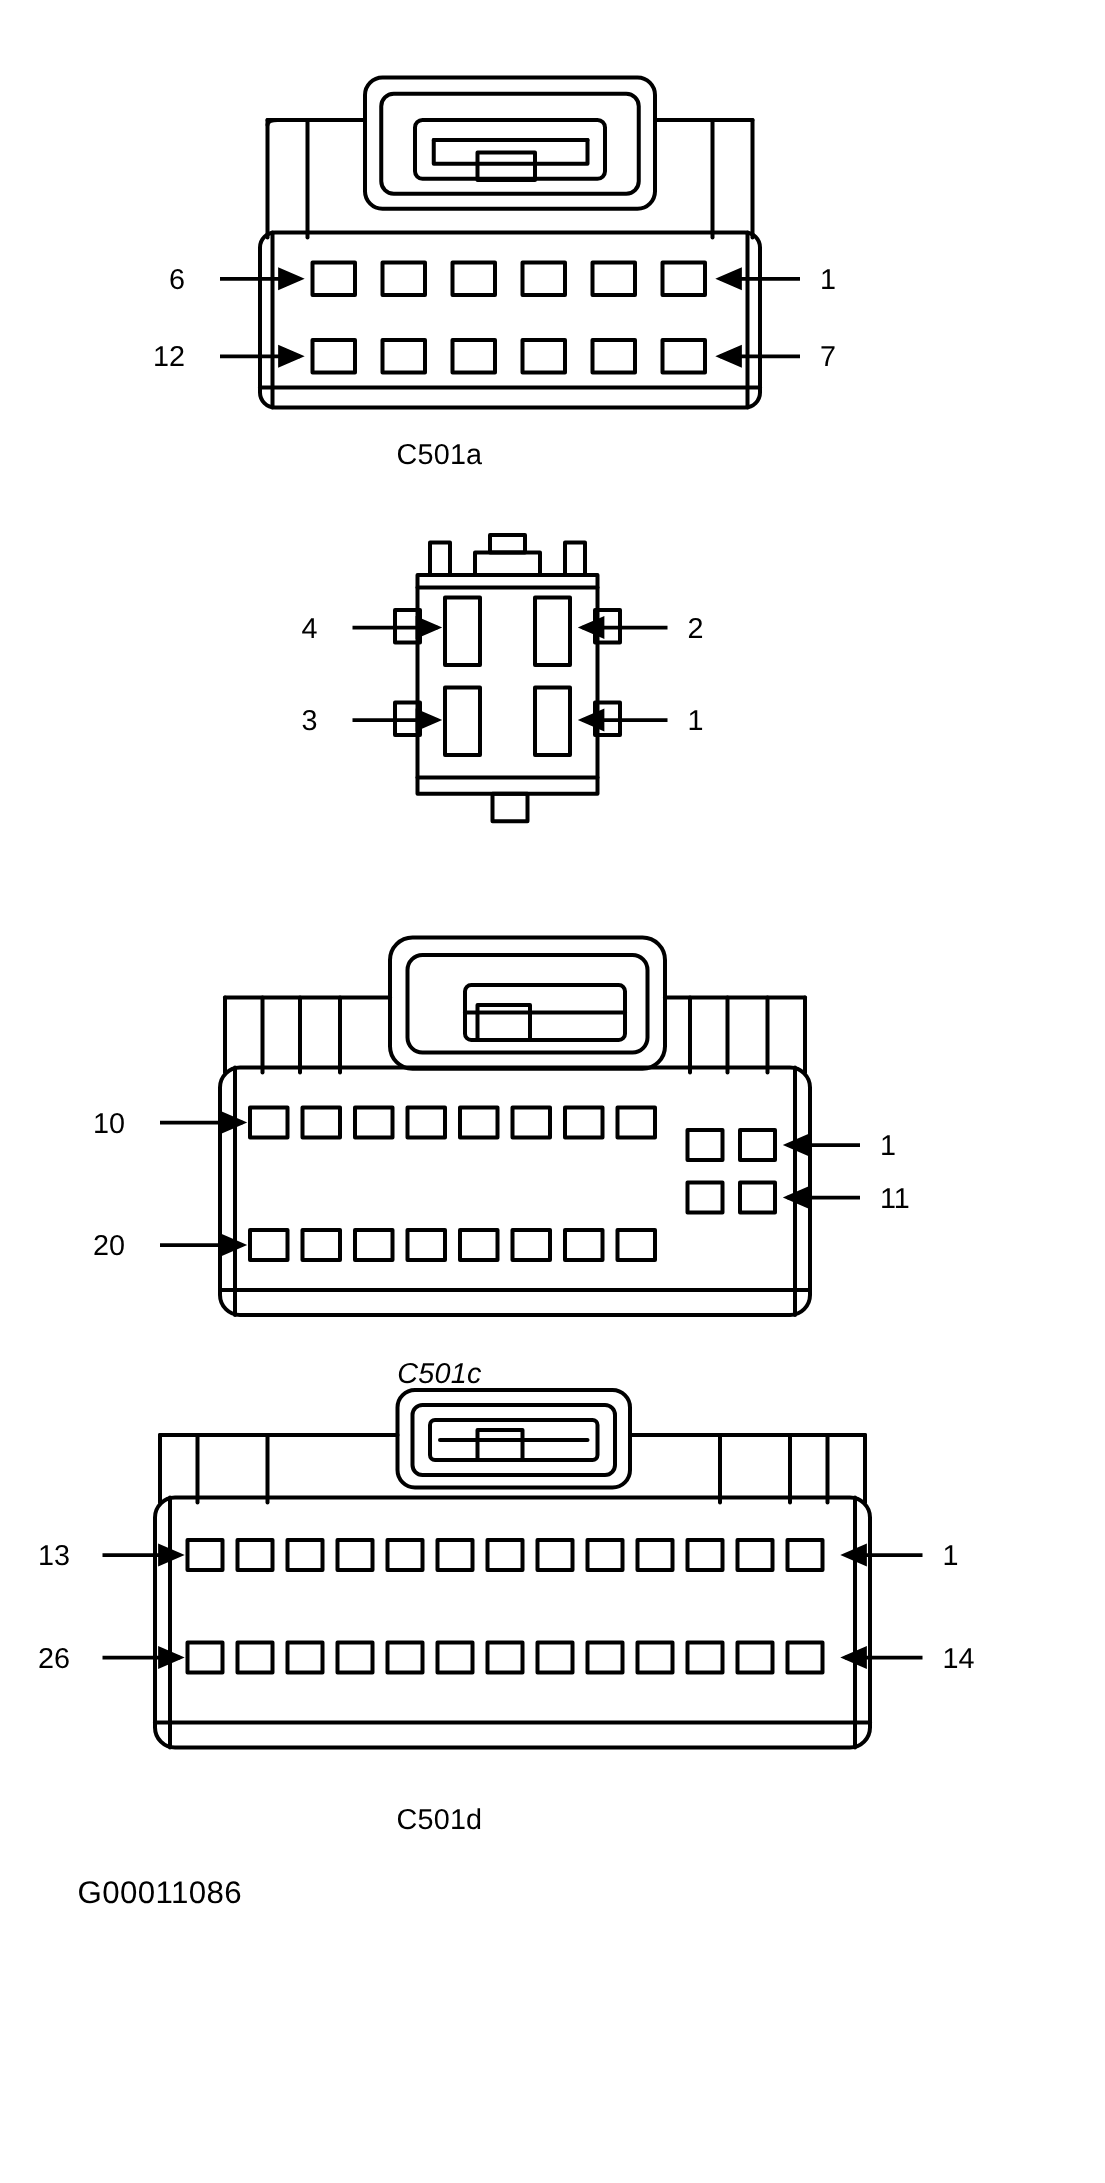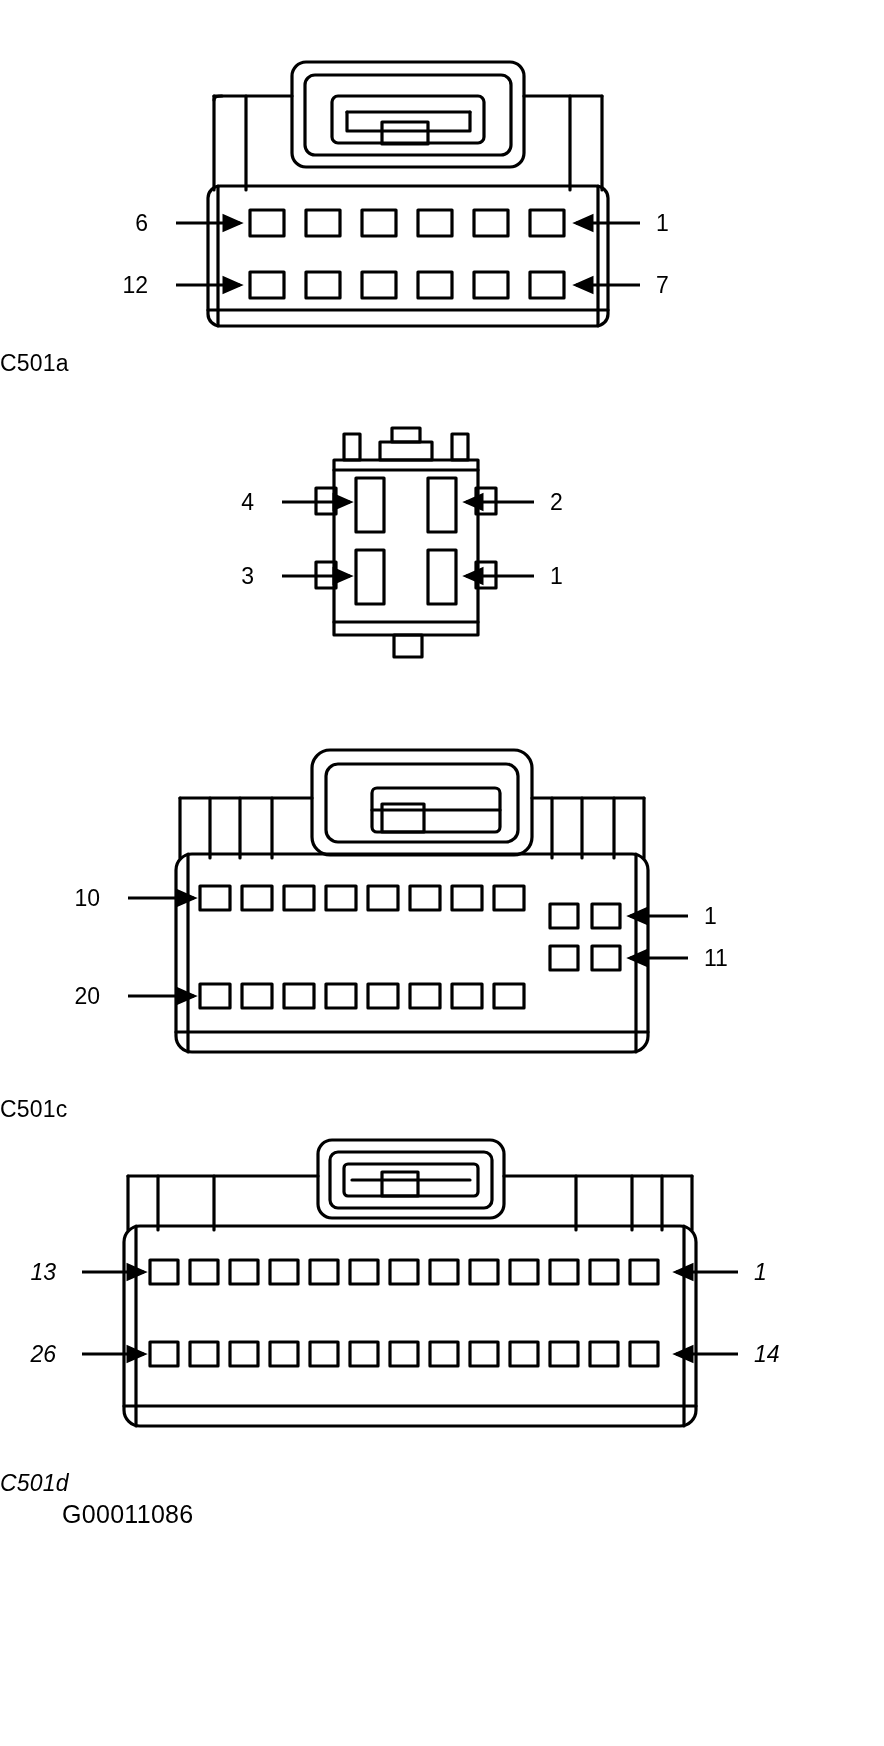--- a/index.html
+++ b/index.html
@@ -26,21 +26,21 @@
     width: 884px;
   }
   .svg-wrap {
     position: absolute;
     left: 0;
     top: 0;
   }
   .caption {
     position: absolute;
     width: 703px;
-    text-align: left;
+    text-align: center;
     font-size: 23px;
     letter-spacing: 0.2px;
   }
   .figure-id {
     position: absolute;
     left: 62px;
     top: 1500px;
     font-size: 25px;
     letter-spacing: 0.3px;
   }
@@ -224,24 +224,24 @@
           <path d="M630 218 l16 -7 v14 z"></path>
         </g>
         <g>
           <text x="100" y="166" text-anchor="end">10</text>
           <text x="100" y="264" text-anchor="end">20</text>
           <text x="704" y="184" text-anchor="start">1</text>
           <text x="704" y="226" text-anchor="start">11</text>
         </g>
       </svg>
     </div>
-    <div class="caption" style="top:356px;">C501c</div>
+    <div class="caption" style="top:345px;font-style:italic;">C501c</div>
   </div>
 
-  <div class="connector-block" style="top:1132px;height:380px;font-style:italic;">
+  <div class="connector-block" style="top:1104px;height:380px;">
     <div class="svg-wrap">
       <svg width="884" height="340" viewBox="0 0 884 340">
         <g fill="none" stroke="#000" stroke-width="3.2" stroke-linejoin="round" stroke-linecap="round">
 
           <rect x="318" y="8" width="186" height="78" rx="14" ry="14"></rect>
           <rect x="330" y="20" width="162" height="56" rx="8" ry="8"></rect>
           <rect x="344" y="32" width="134" height="32" rx="4" ry="4"></rect>
           <path d="M352 48 H470"></path>
           <rect x="382" y="40" width="36" height="24"></rect>
 

